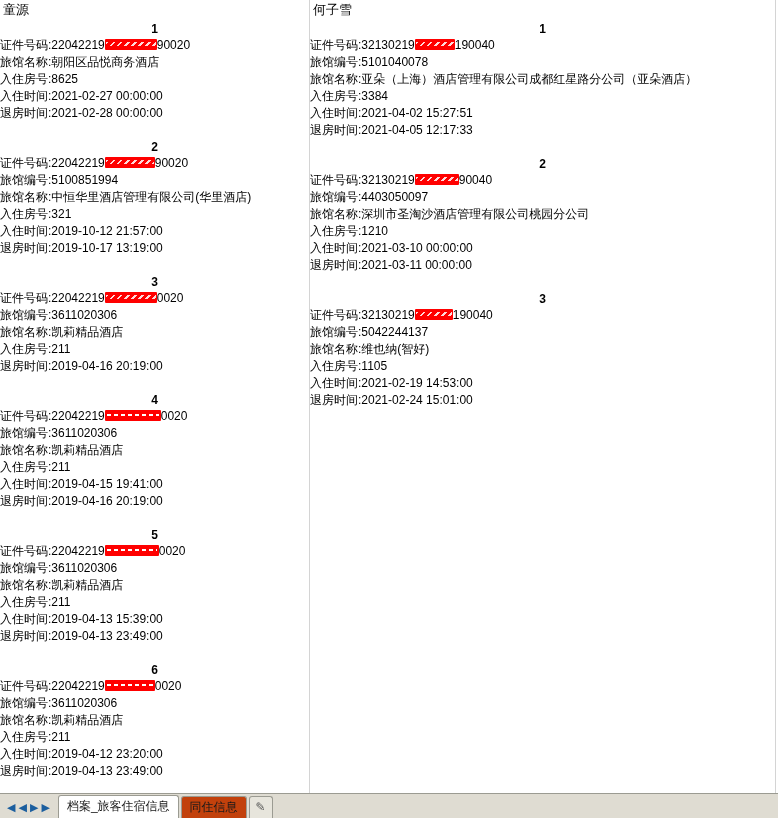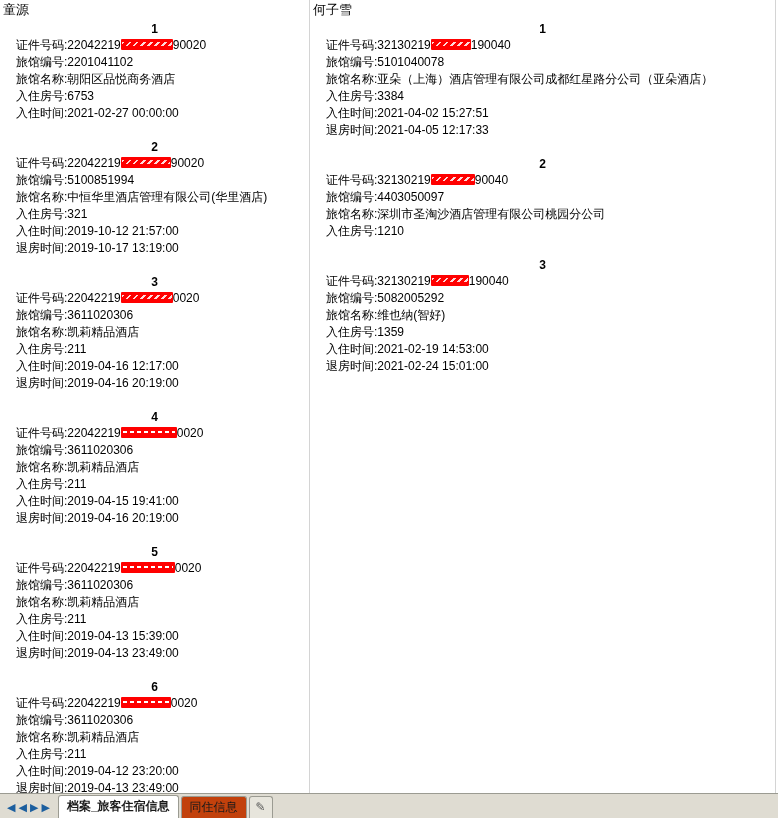--- a/index.html
+++ b/index.html
@@ -36,21 +36,21 @@
   .idx{
     text-align:center;
     height:16px;
     line-height:16px;
     font-weight:bold;
     font-size:12px;
   }
   .row{
     height:17px;
     line-height:17px;
-    padding-left:16px;
+    padding-left:0;
     white-space:nowrap;
     overflow:hidden;
   }
   .spacer{height:17px;}
   .redact{
     display:inline-block;
     background:#ff0000;
     color:#ff0000;
     height:11px;
     vertical-align:-1px;
@@ -96,64 +96,63 @@
     border-bottom:none;
     margin-right:2px;
     background:#c2410c;
     color:#1a1a1a;
     border-top-left-radius:3px;
     border-top-right-radius:3px;
     line-height:14px;
   }
   .tab.active{
     background:#ffffff;
-    font-weight:bold;
+    font-weight:normal;
     padding-bottom:5px;
   }
   .tab.newsheet{
     background:#e7e5dc;
     color:#555;
     padding:3px 6px 4px 6px;
   }
 </style>
 </head>
 <body>
 
 <div class="sheet">
   <div class="cols">
 
     <div class="col col-a">
       <div class="name">童源</div>
       <div id="colA-records">
           <div class="block">
             <div class="idx">1</div>
             <div class="row"><span>证件号码:</span><span>22042219</span><span class="redact scribble" style="width: 52px;"></span><span>90020</span></div>
-            <div class="row"><span>旅馆编号:</span><span>2201041102</span></div>
             <div class="row"><span>旅馆名称:</span><span>朝阳区品悦商务酒店</span></div>
-            <div class="row"><span>入住房号:</span><span>6753</span></div>
+            <div class="row"><span>入住房号:</span><span>8625</span></div>
             <div class="row"><span>入住时间:</span><span>2021-02-27 00:00:00</span></div>
+            <div class="row"><span>退房时间:</span><span>2021-02-28 00:00:00</span></div>
             <div class="spacer"></div>
           </div>
           <div class="block">
             <div class="idx">2</div>
             <div class="row"><span>证件号码:</span><span>22042219</span><span class="redact scribble" style="width: 50px;"></span><span>90020</span></div>
             <div class="row"><span>旅馆编号:</span><span>5100851994</span></div>
             <div class="row"><span>旅馆名称:</span><span>中恒华里酒店管理有限公司(华里酒店)</span></div>
             <div class="row"><span>入住房号:</span><span>321</span></div>
             <div class="row"><span>入住时间:</span><span>2019-10-12 21:57:00</span></div>
             <div class="row"><span>退房时间:</span><span>2019-10-17 13:19:00</span></div>
             <div class="spacer"></div>
           </div>
           <div class="block">
             <div class="idx">3</div>
             <div class="row"><span>证件号码:</span><span>22042219</span><span class="redact scribble" style="width: 52px;"></span><span>0020</span></div>
             <div class="row"><span>旅馆编号:</span><span>3611020306</span></div>
             <div class="row"><span>旅馆名称:</span><span>凯莉精品酒店</span></div>
             <div class="row"><span>入住房号:</span><span>211</span></div>
-            <div class="row"><span>入住时间:</span><span>2019-04-16 12:17:00</span></div>
             <div class="row"><span>退房时间:</span><span>2019-04-16 20:19:00</span></div>
             <div class="spacer"></div>
           </div>
           <div class="block">
             <div class="idx">4</div>
             <div class="row"><span>证件号码:</span><span>22042219</span><span class="redact dash" style="width: 56px;"></span><span>0020</span></div>
             <div class="row"><span>旅馆编号:</span><span>3611020306</span></div>
             <div class="row"><span>旅馆名称:</span><span>凯莉精品酒店</span></div>
             <div class="row"><span>入住房号:</span><span>211</span></div>
             <div class="row"><span>入住时间:</span><span>2019-04-15 19:41:00</span></div>
@@ -195,28 +194,30 @@
             <div class="row"><span>入住时间:</span><span>2021-04-02 15:27:51</span></div>
             <div class="row"><span>退房时间:</span><span>2021-04-05 12:17:33</span></div>
             <div class="spacer"></div>
           </div>
           <div class="block">
             <div class="idx">2</div>
             <div class="row"><span>证件号码:</span><span>32130219</span><span class="redact scribble" style="width: 44px;"></span><span>90040</span></div>
             <div class="row"><span>旅馆编号:</span><span>4403050097</span></div>
             <div class="row"><span>旅馆名称:</span><span>深圳市圣淘沙酒店管理有限公司桃园分公司</span></div>
             <div class="row"><span>入住房号:</span><span>1210</span></div>
+            <div class="row"><span>入住时间:</span><span>2021-03-10 00:00:00</span></div>
+            <div class="row"><span>退房时间:</span><span>2021-03-11 00:00:00</span></div>
             <div class="spacer"></div>
           </div>
           <div class="block">
             <div class="idx">3</div>
             <div class="row"><span>证件号码:</span><span>32130219</span><span class="redact scribble" style="width: 38px;"></span><span>190040</span></div>
-            <div class="row"><span>旅馆编号:</span><span>5082005292</span></div>
+            <div class="row"><span>旅馆编号:</span><span>5042244137</span></div>
             <div class="row"><span>旅馆名称:</span><span>维也纳(智好)</span></div>
-            <div class="row"><span>入住房号:</span><span>1359</span></div>
+            <div class="row"><span>入住房号:</span><span>1105</span></div>
             <div class="row"><span>入住时间:</span><span>2021-02-19 14:53:00</span></div>
             <div class="row"><span>退房时间:</span><span>2021-02-24 15:01:00</span></div>
             <div class="spacer"></div>
           </div>
         </div>
     </div>
 
   </div>
 </div>
 

